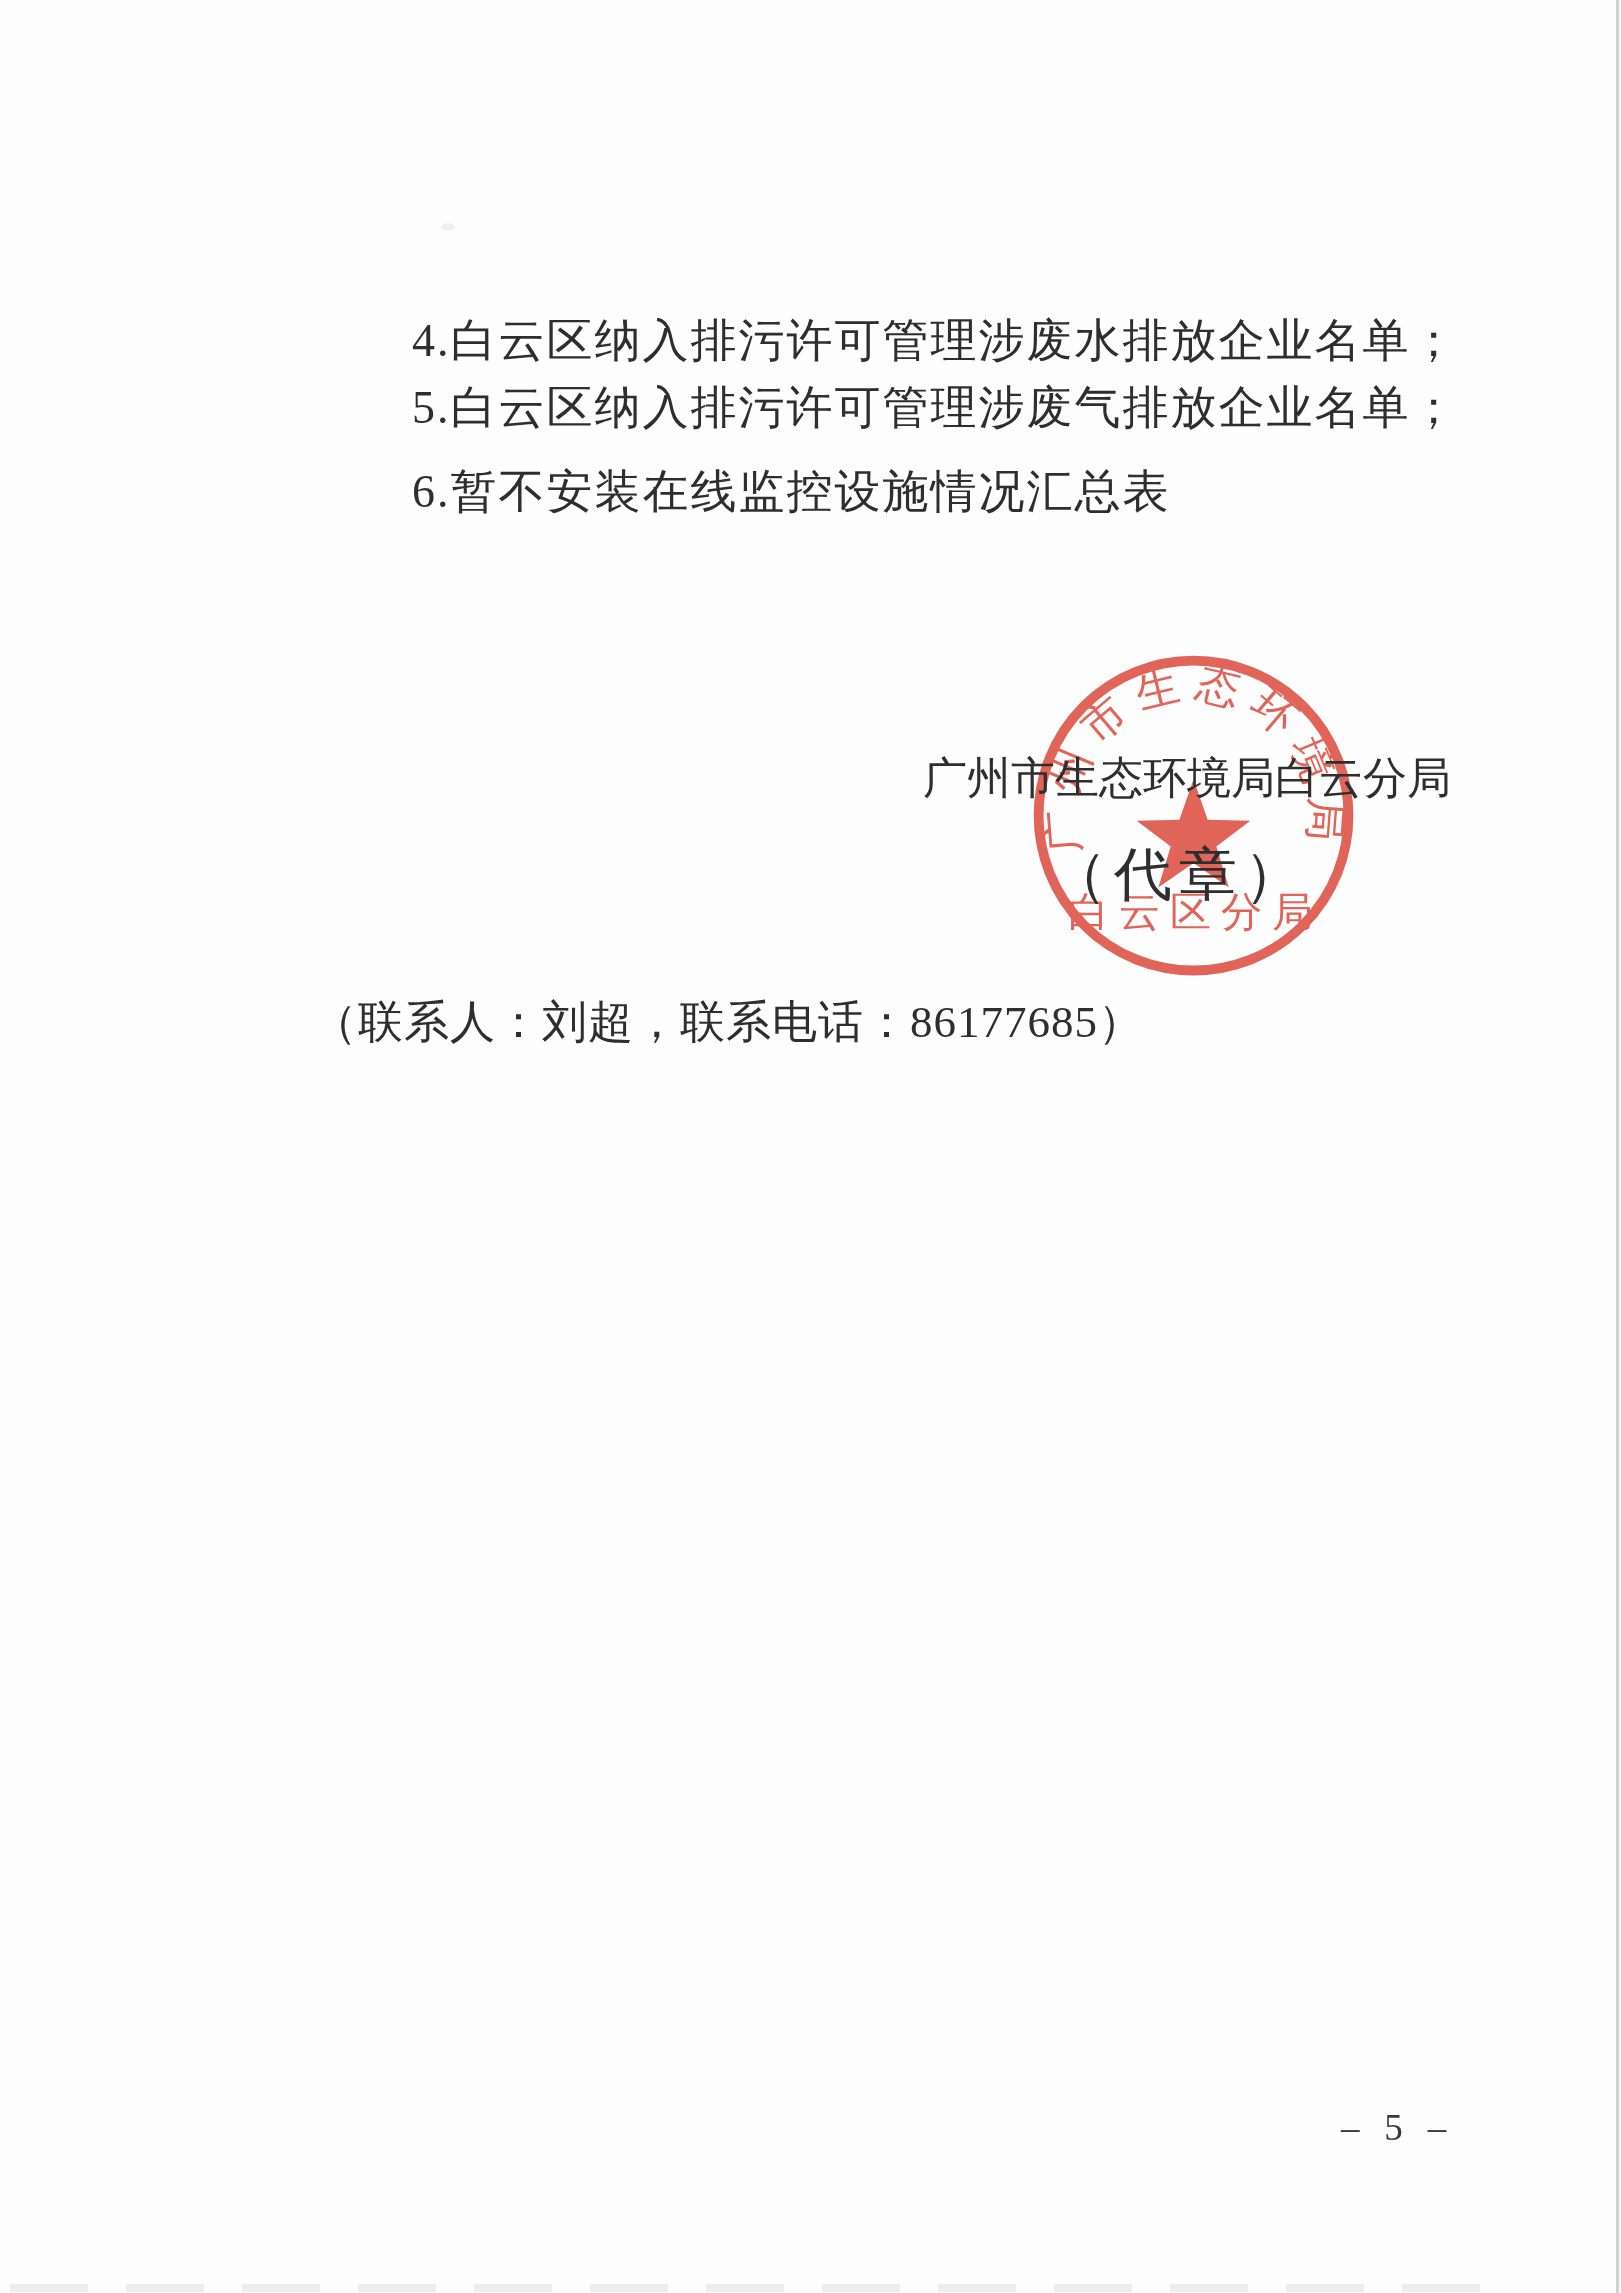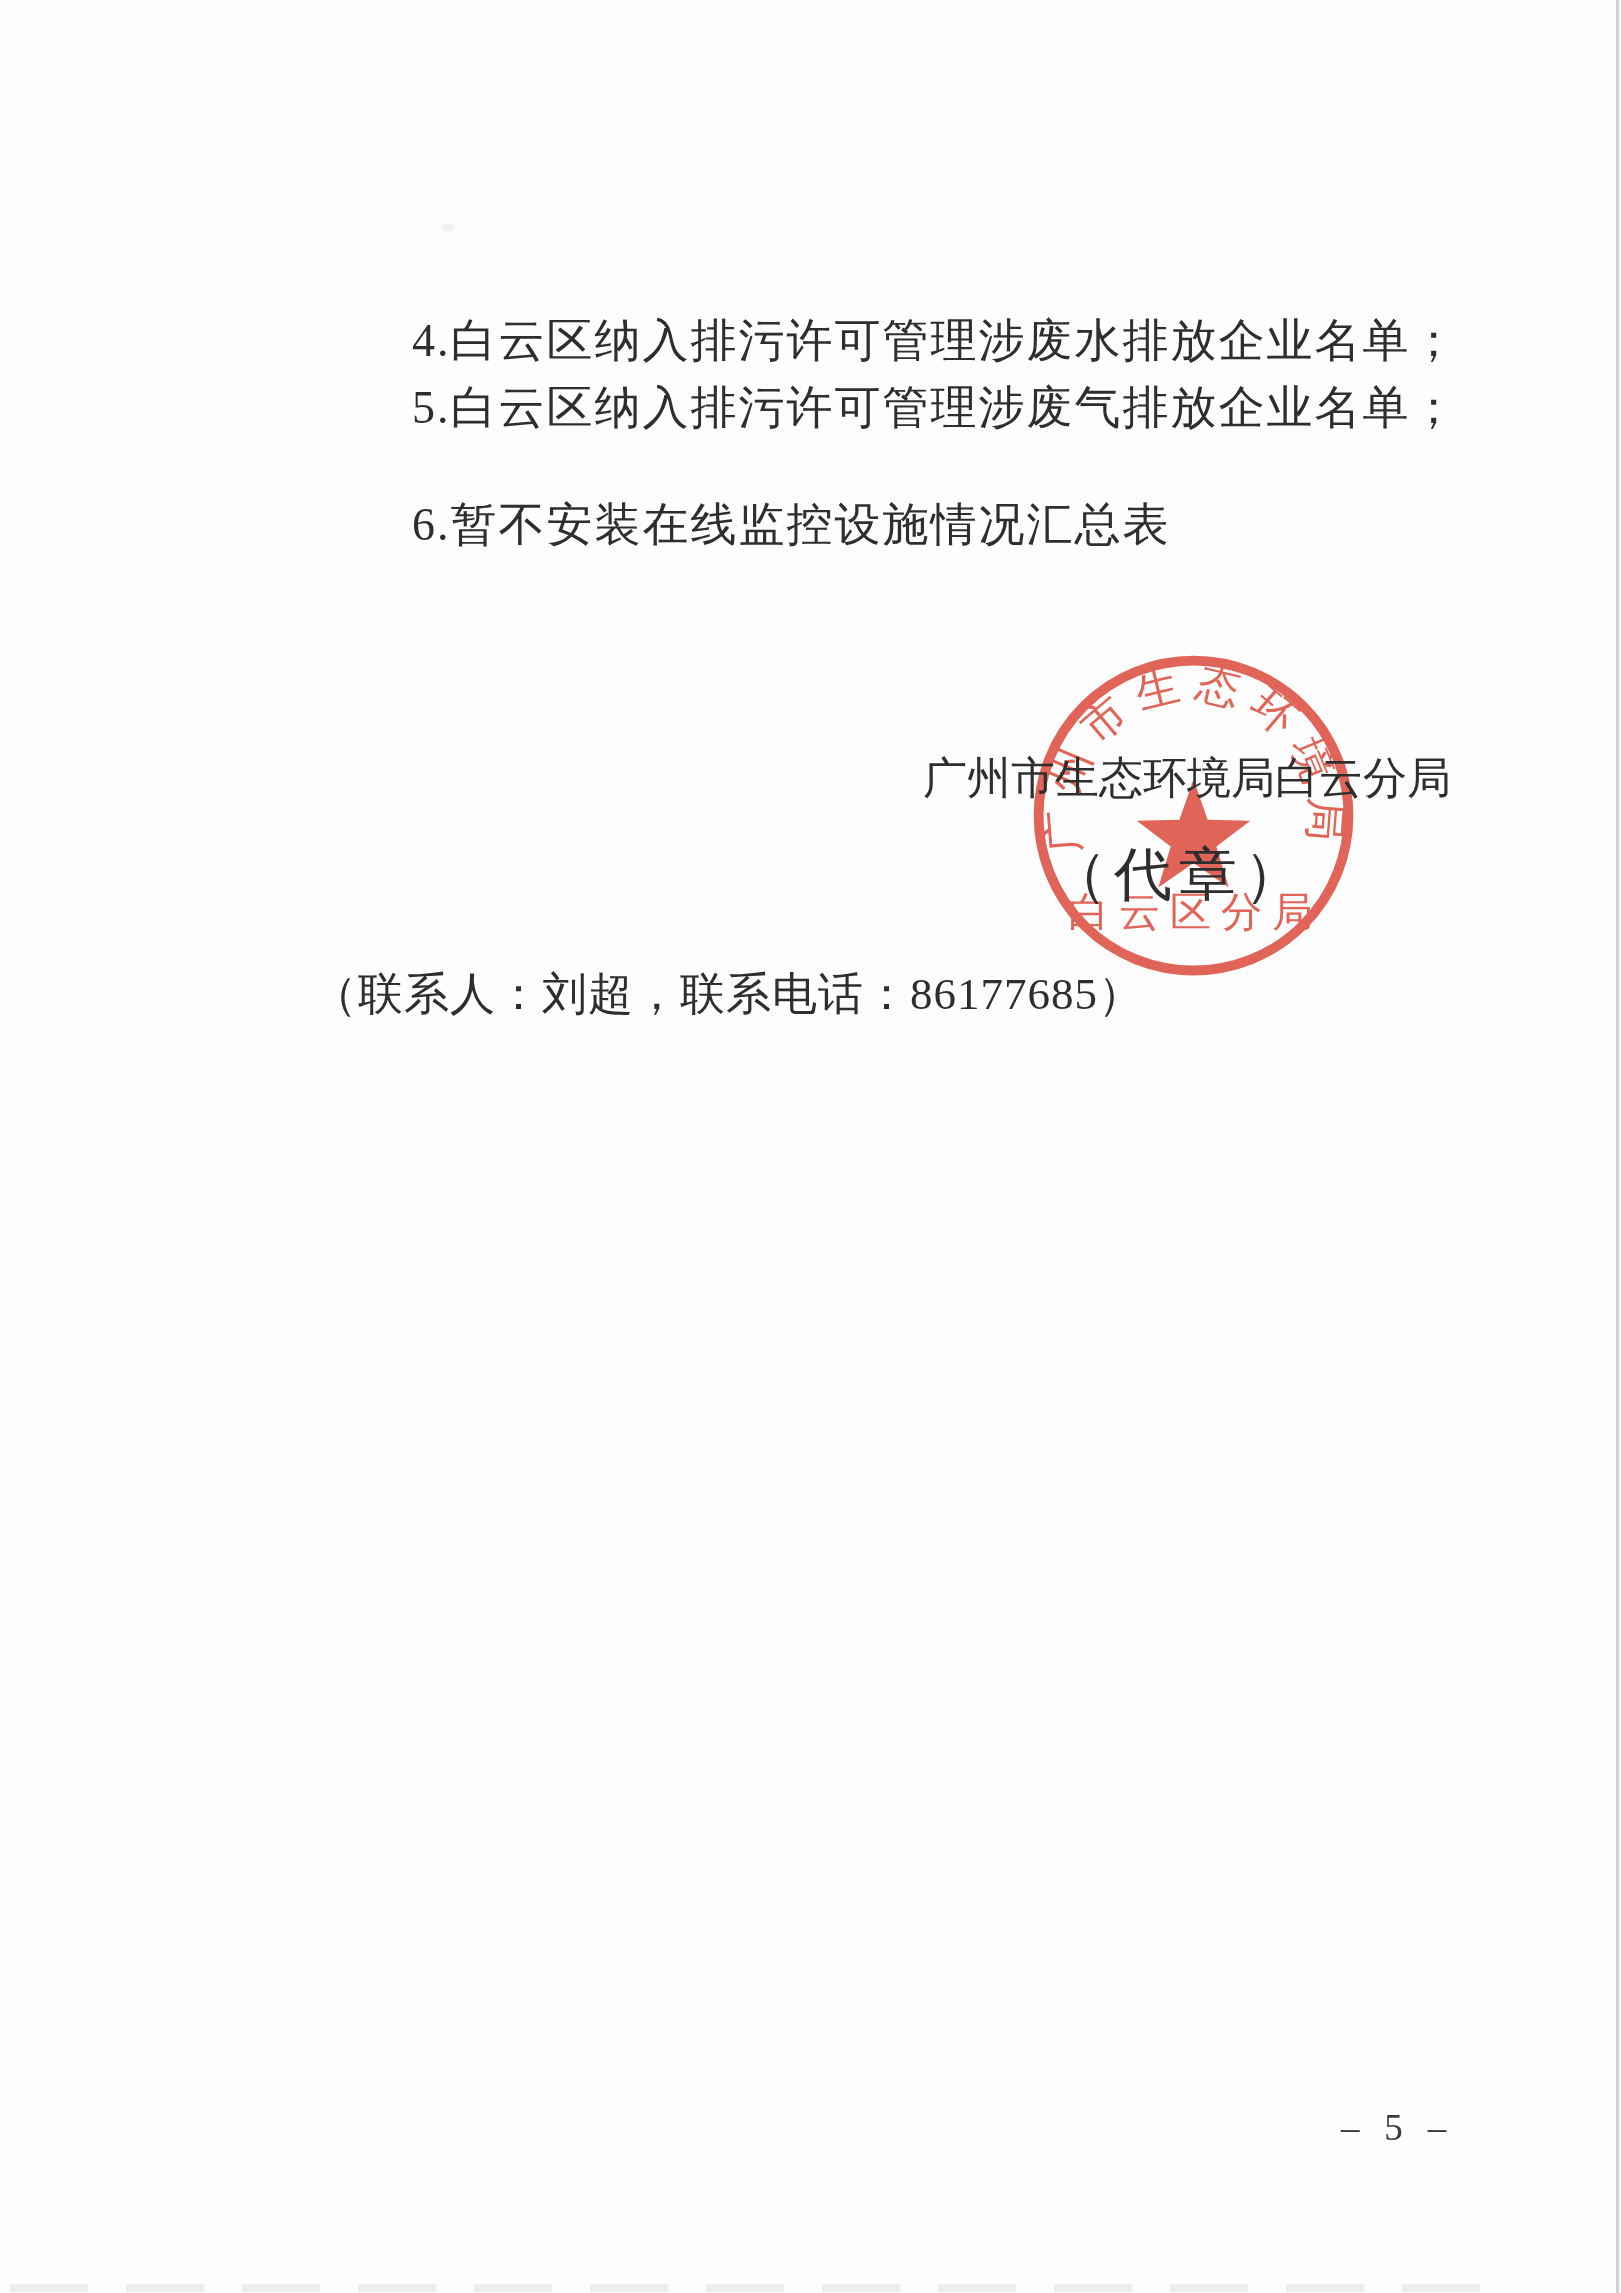--- a/index.html
+++ b/index.html
@@ -22,41 +22,41 @@
     color: #2e2e2e;
   }
   .attachment-item {
     left: 412px;
     font-size: 46px;
     line-height: 55px;
     letter-spacing: 2px;
   }
   .attach-4 { top: 313px; }
   .attach-5 { top: 380px; }
-  .attach-6 { top: 497px; }
+  .attach-6 { top: 464px; }
   .sign-org {
     top: 741px;
     left: 923px;
     font-size: 44px;
   }
   .sign-note {
     top: 828px;
     left: 1179px;
     transform: translateX(-50%);
     font-size: 58px;
     letter-spacing: 6.9px;
   }
   .sign-date {
     top: 913px;
     left: 1037px;
     font-size: 45px;
     letter-spacing: 1px;
   }
   .contact-line {
-    top: 964px;
+    top: 992px;
     left: 312px;
     font-size: 45px;
     letter-spacing: 1px;
   }
   .page-number {
     top: 2106px;
     left: 1341px;
     font-size: 37px;
     letter-spacing: 7.8px;
     color: #3a3a3a;

